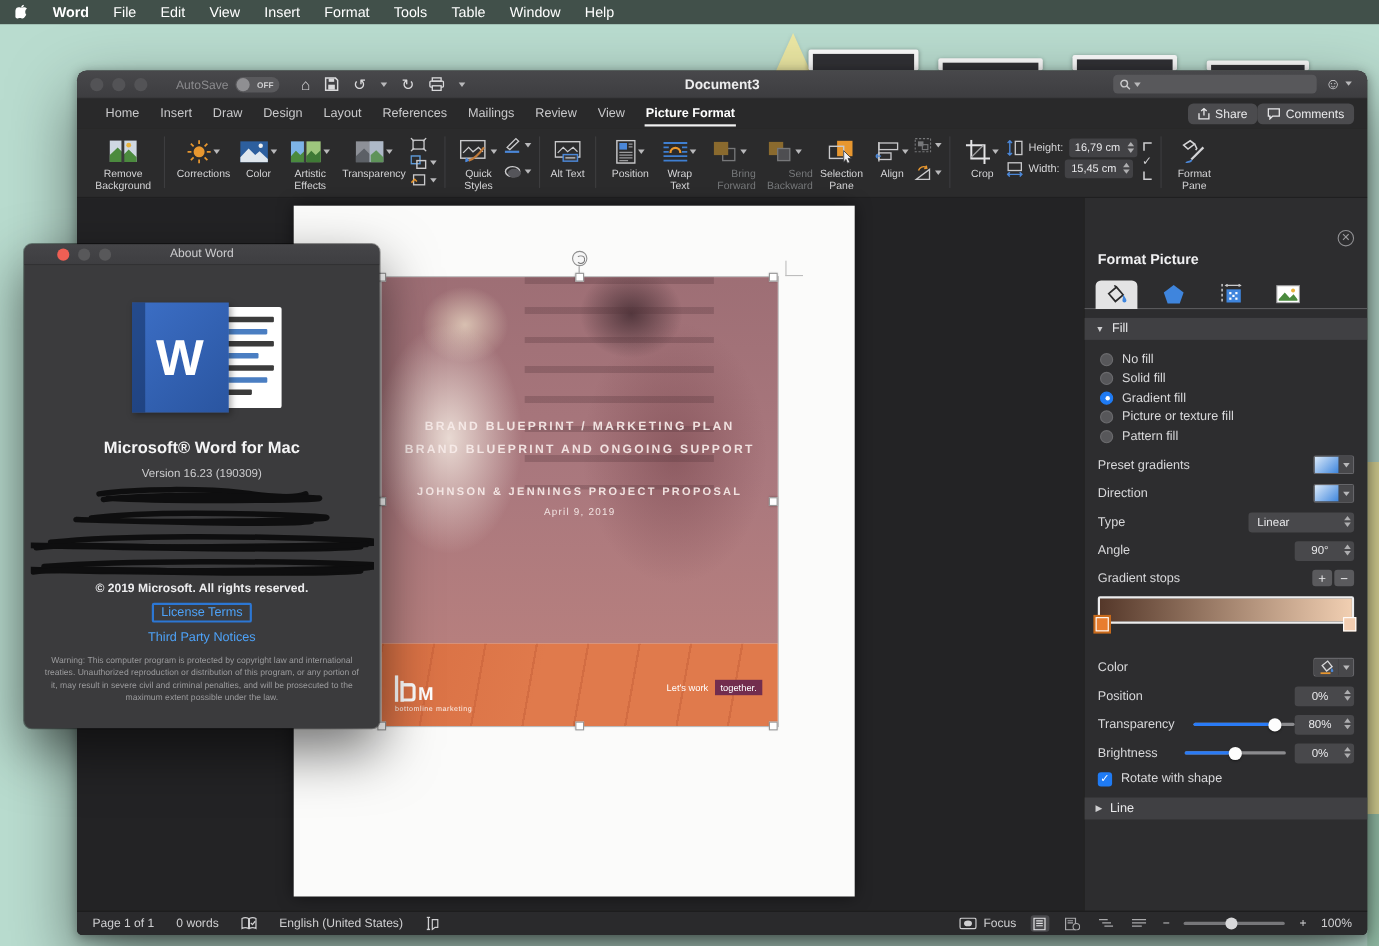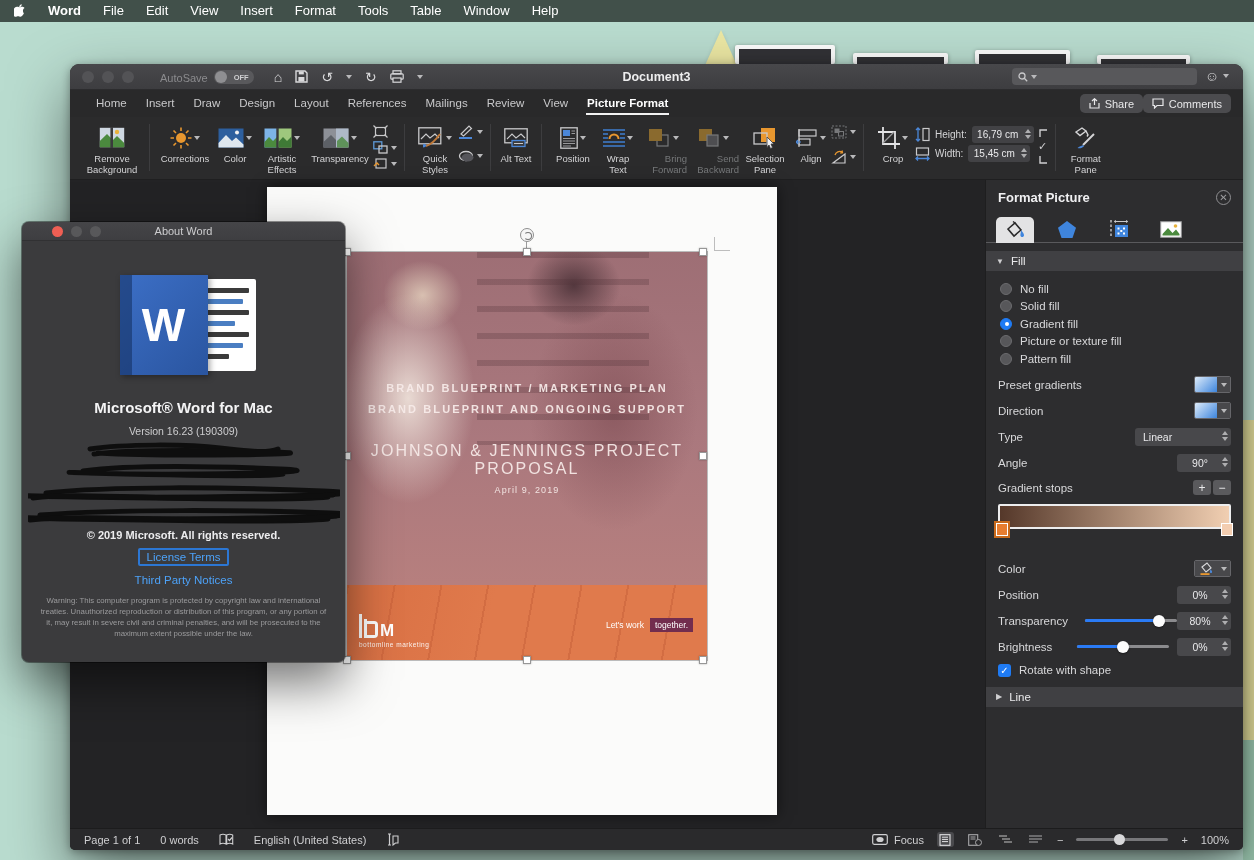--- a/index.html
+++ b/index.html
@@ -92,21 +92,21 @@
       radial-gradient(55px 48px at 21% 13%, rgba(219,196,180,.95), rgba(219,196,180,0) 72%),
       radial-gradient(72px 62px at 63% 10%, rgba(70,46,52,.85), rgba(70,46,52,0) 65%),
       radial-gradient(120px 170px at 74% 48%, rgba(118,68,75,.55), rgba(118,68,75,0) 70%),
       linear-gradient(180deg, rgba(138,92,99,.4), rgba(164,106,110,.18) 55%, rgba(196,132,122,.45));
   }
   .photo::before { content:""; position:absolute; left:36%; right:16%; top:0; height:58%;
     background:repeating-linear-gradient(180deg, rgba(82,50,56,.28) 0 6px, rgba(82,50,56,0) 6px 27px); }
   .pic-text { position:absolute; top:130px; left:0; right:0; text-align:center; color:rgba(247,235,233,.92); z-index:3; }
   .pt1 { font-size:11px; font-weight:bold; letter-spacing:2.1px; }
   .pt2 { font-size:11px; font-weight:bold; letter-spacing:2.1px; margin-top:9px; }
-  .pt3 { font-size:16px; font-weight:normal; letter-spacing:2.1px; margin-top:27px; }
+  .pt3 { font-size:10px; font-weight:bold; letter-spacing:2.1px; margin-top:27px; }
   .ptd { font-size:9px; letter-spacing:1.1px; margin-top:7px; font-weight:normal; }
   .band { position:absolute; left:0; right:0; bottom:0; height:75px; background:#e07a4c; overflow:hidden; }
   .band::before { content:""; position:absolute; inset:0;
     background:
       linear-gradient(105deg, rgba(200,90,50,.25) 10%, rgba(255,255,255,0) 40%),
       repeating-linear-gradient(100deg, rgba(186,84,48,.35) 0 2px, rgba(186,84,48,0) 2px 46px); }
   .blm { position:absolute; left:12px; bottom:12px; color:#fff; z-index:2; }
   .blm-glyph { display:flex; align-items:flex-end; gap:2px; height:26px; }
   .blm-l { width:3px; height:24px; background:#fff; }
   .blm-b { width:3px; height:19px; background:#fff; position:relative; }
@@ -120,21 +120,21 @@
   .rot { position:absolute; left:173px; top:-24px; width:14px; height:14px; border-radius:50%;
     border:1.5px solid #8f8f8f; background:#f6f6f6; z-index:4; }
   .rot::after { content:""; position:absolute; left:3px; top:3px; width:6px; height:6px;
     border:1.5px solid #777; border-left-color:transparent; border-radius:50%; }
   .rot-line { position:absolute; left:179px; top:-10px; width:1px; height:10px; background:#9c9c9c; z-index:3; }
 
   
   .panel { width:258px; height:100%; background:#2d2d2f; border-left:1px solid #1e1e1f;
     position:relative; color:#d8d8da; font-size:11.5px; }
   .p-head { display:flex; align-items:center; justify-content:space-between; padding:10px 12px 4px; }
-  .p-title { font-size:13px; font-weight:bold; color:#f0f0f2; }
+  .p-title { font-size:13px; font-weight:bold; color:#f0f0f2;margin-top:38px; }
   .p-close { width:15px; height:15px; border-radius:50%; border:1.5px solid #8f8f92; color:#9d9da0;
     display:flex; align-items:center; justify-content:center; font-size:10px; line-height:1; }
   .p-tabs { display:flex; align-items:flex-end; gap:14px; padding:4px 0 0 10px; height:34px;
     border-bottom:1px solid #59595c; position:relative; }
   .p-tab { width:38px; height:26px; display:flex; align-items:center; justify-content:center; border-radius:5px 5px 0 0; }
   .p-tab.active { background:#e3e3e4; position:relative; top:1px; }
   .sec-bar { height:20px; background:#404043; display:flex; align-items:center; gap:7px;
     padding-left:10px; color:#e9e9eb; margin-top:8px; }
   .sec-bar .tri { font-size:8px; color:#cfcfd1; }
   .opts { padding:9px 0 4px 14px; }

